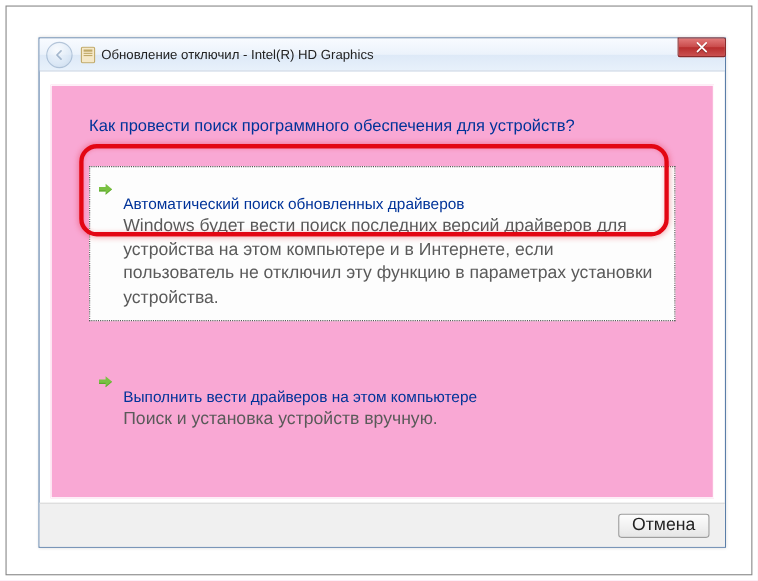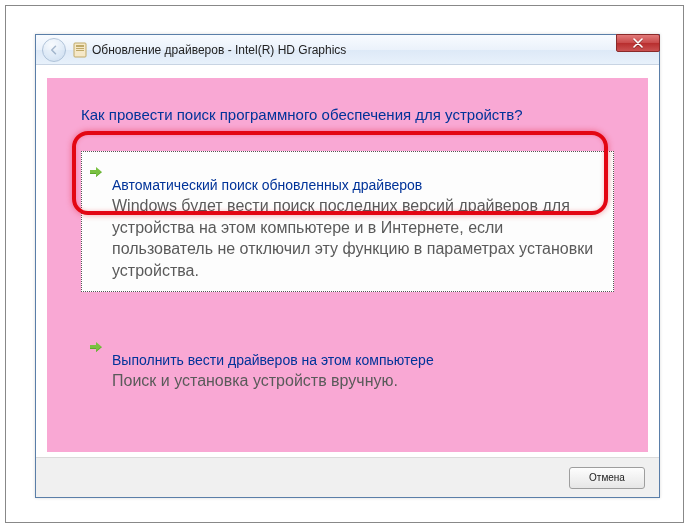--- a/index.html
+++ b/index.html
@@ -148,21 +148,21 @@
     align-items: center;
     justify-content: flex-end;
     padding-right: 14px;
   }
   .btn {
     min-width: 76px;
     height: 22px;
     background: linear-gradient(to bottom, #fdfdfd, #e6e6e6);
     border: 1px solid #9e9e9e;
     border-radius: 3px;
-    font-size: 10px;
+    font-size: 16px;
     color: #222;
     display: flex;
     align-items: center;
     justify-content: center;
     padding: 0 12px;
     cursor: pointer;
     text-align: right;
   }
   .green-arrow path.body { fill: #7ac142; }
   .green-arrow path.shade { fill: #4a9a1f; }
@@ -179,21 +179,21 @@
       <svg viewBox="0 0 16 16">
         <path d="M10 3 L5 8 L10 13" stroke="#7892b0" stroke-width="2" fill="none" stroke-linecap="round" stroke-linejoin="round"></path>
       </svg>
     </div>
     <svg class="title-icon" viewBox="0 0 16 16">
       <rect x="2" y="1" width="12" height="14" rx="1" fill="#f5e8c8" stroke="#c0a968" stroke-width="1"></rect>
       <rect x="4" y="3" width="8" height="2" fill="#c0a968"></rect>
       <rect x="4" y="6" width="8" height="1" fill="#c0a968"></rect>
       <rect x="4" y="8" width="8" height="1" fill="#c0a968"></rect>
     </svg>
-    <span class="title-text">Обновление драйверов - Intel(R) HD Graphics</span>
+    <span class="title-text">Обновление отключил - Intel(R) HD Graphics</span>
     <div class="close-btn">
       <svg width="10" height="10" viewBox="0 0 10 10">
         <path d="M1 1 L9 9 M9 1 L1 9" stroke="#fff" stroke-width="1.6" stroke-linecap="round"></path>
       </svg>
     </div>
   </div>
 
   <div class="content">
     <div class="heading">Как провести поиск программного обеспечения для устройств?</div>
 

